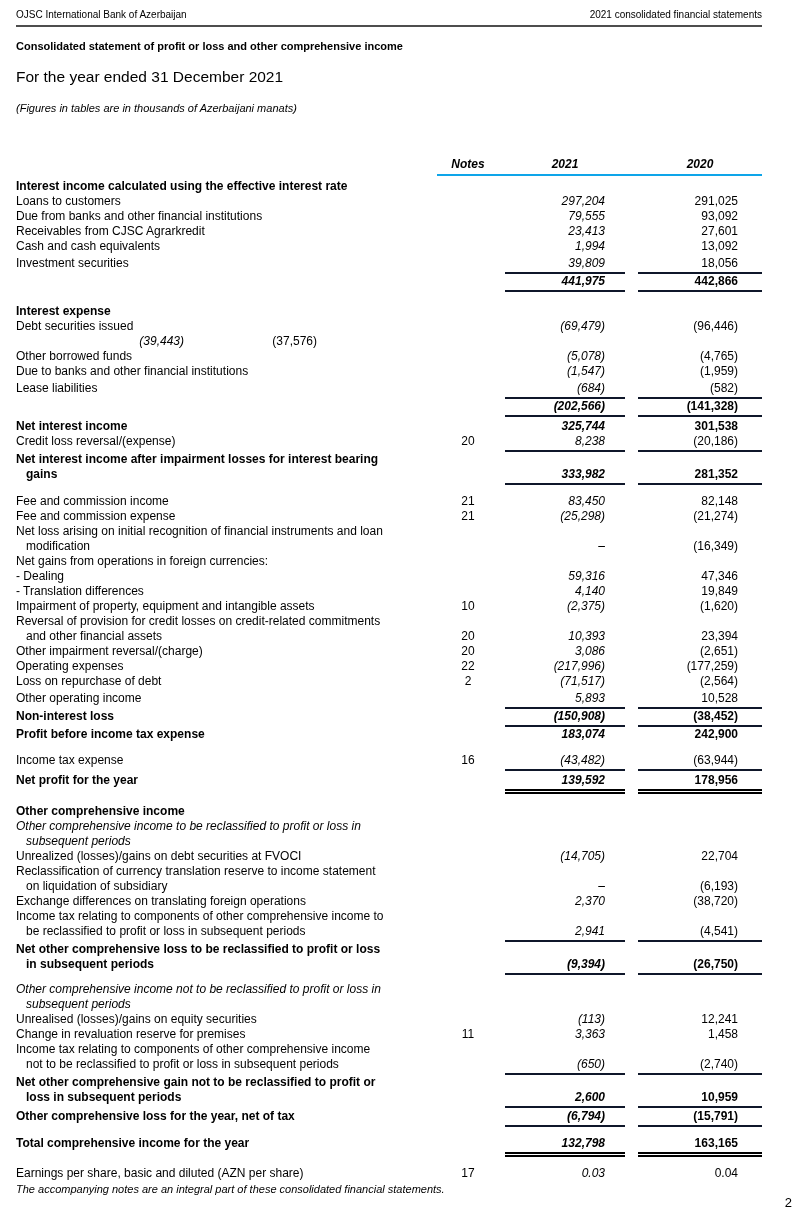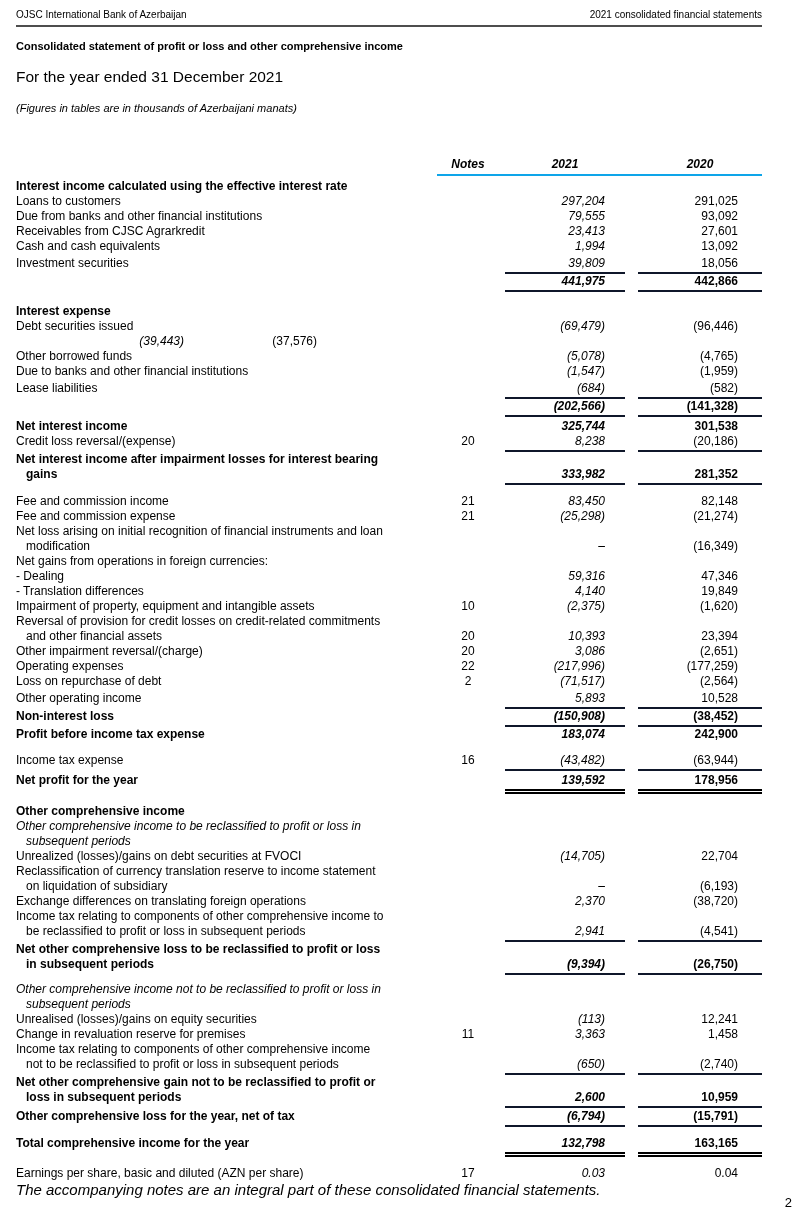--- a/index.html
+++ b/index.html
@@ -50,21 +50,21 @@
   .v1 { width: 120px; padding-right: 20px; margin-left: 6px; font-style: italic; }
   .v2 { width: 124px; padding-right: 24px; margin-left: 13px; }
   .row.vb .val { font-weight: bold; }
   .row.u-single .val { border-bottom: 2px solid #0f172a; padding-bottom: 1px; }
   .row.u-single .label, .row.u-single .notes { padding-bottom: 3px; }
   .row.u-double .val { border-bottom: 5px double #000; padding-bottom: 1px; }
   .row.u-double .label, .row.u-double .notes { padding-bottom: 6px; }
 
   .foot-note {
     position: absolute; left: 16px; top: 1182px;
-    font-style: italic; font-size: 15px;
+    font-style: italic; font-size: 11px;
   }
   .page-number {
     position: absolute; right: 8px; top: 1195px;
     font-size: 13px;
   }
 </style>
 </head>
 <body>
 
 <div class="page">

